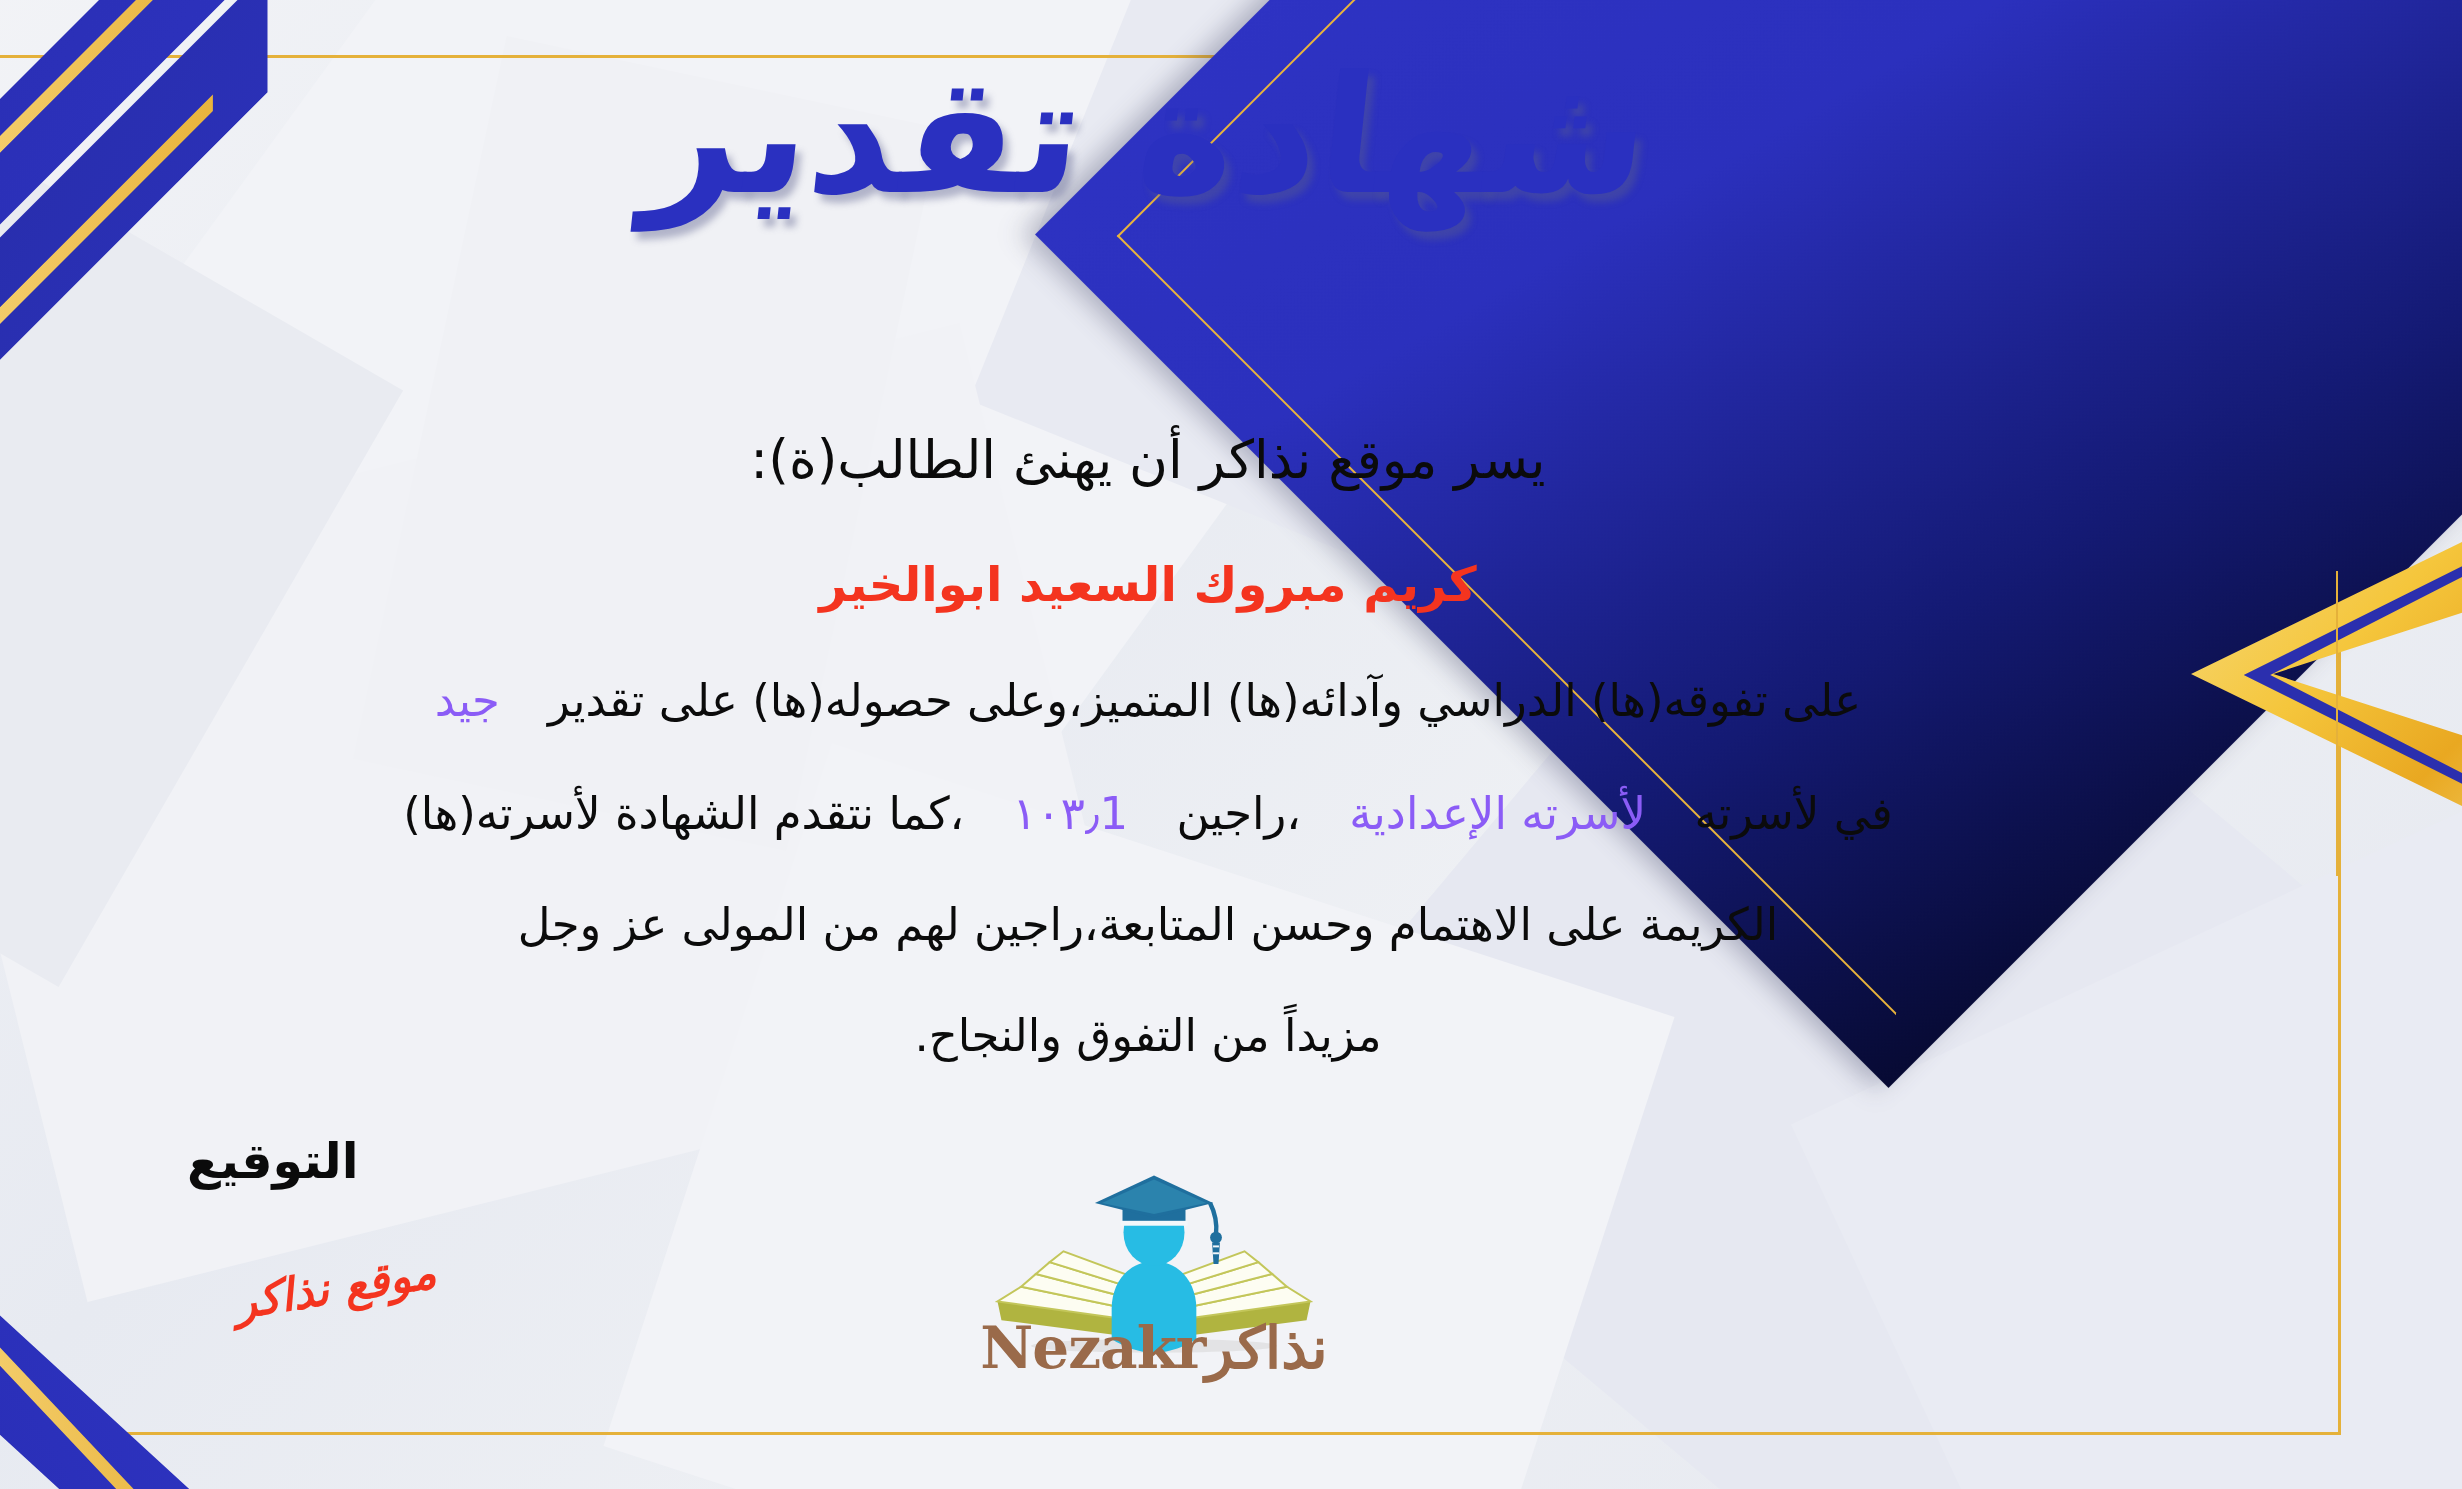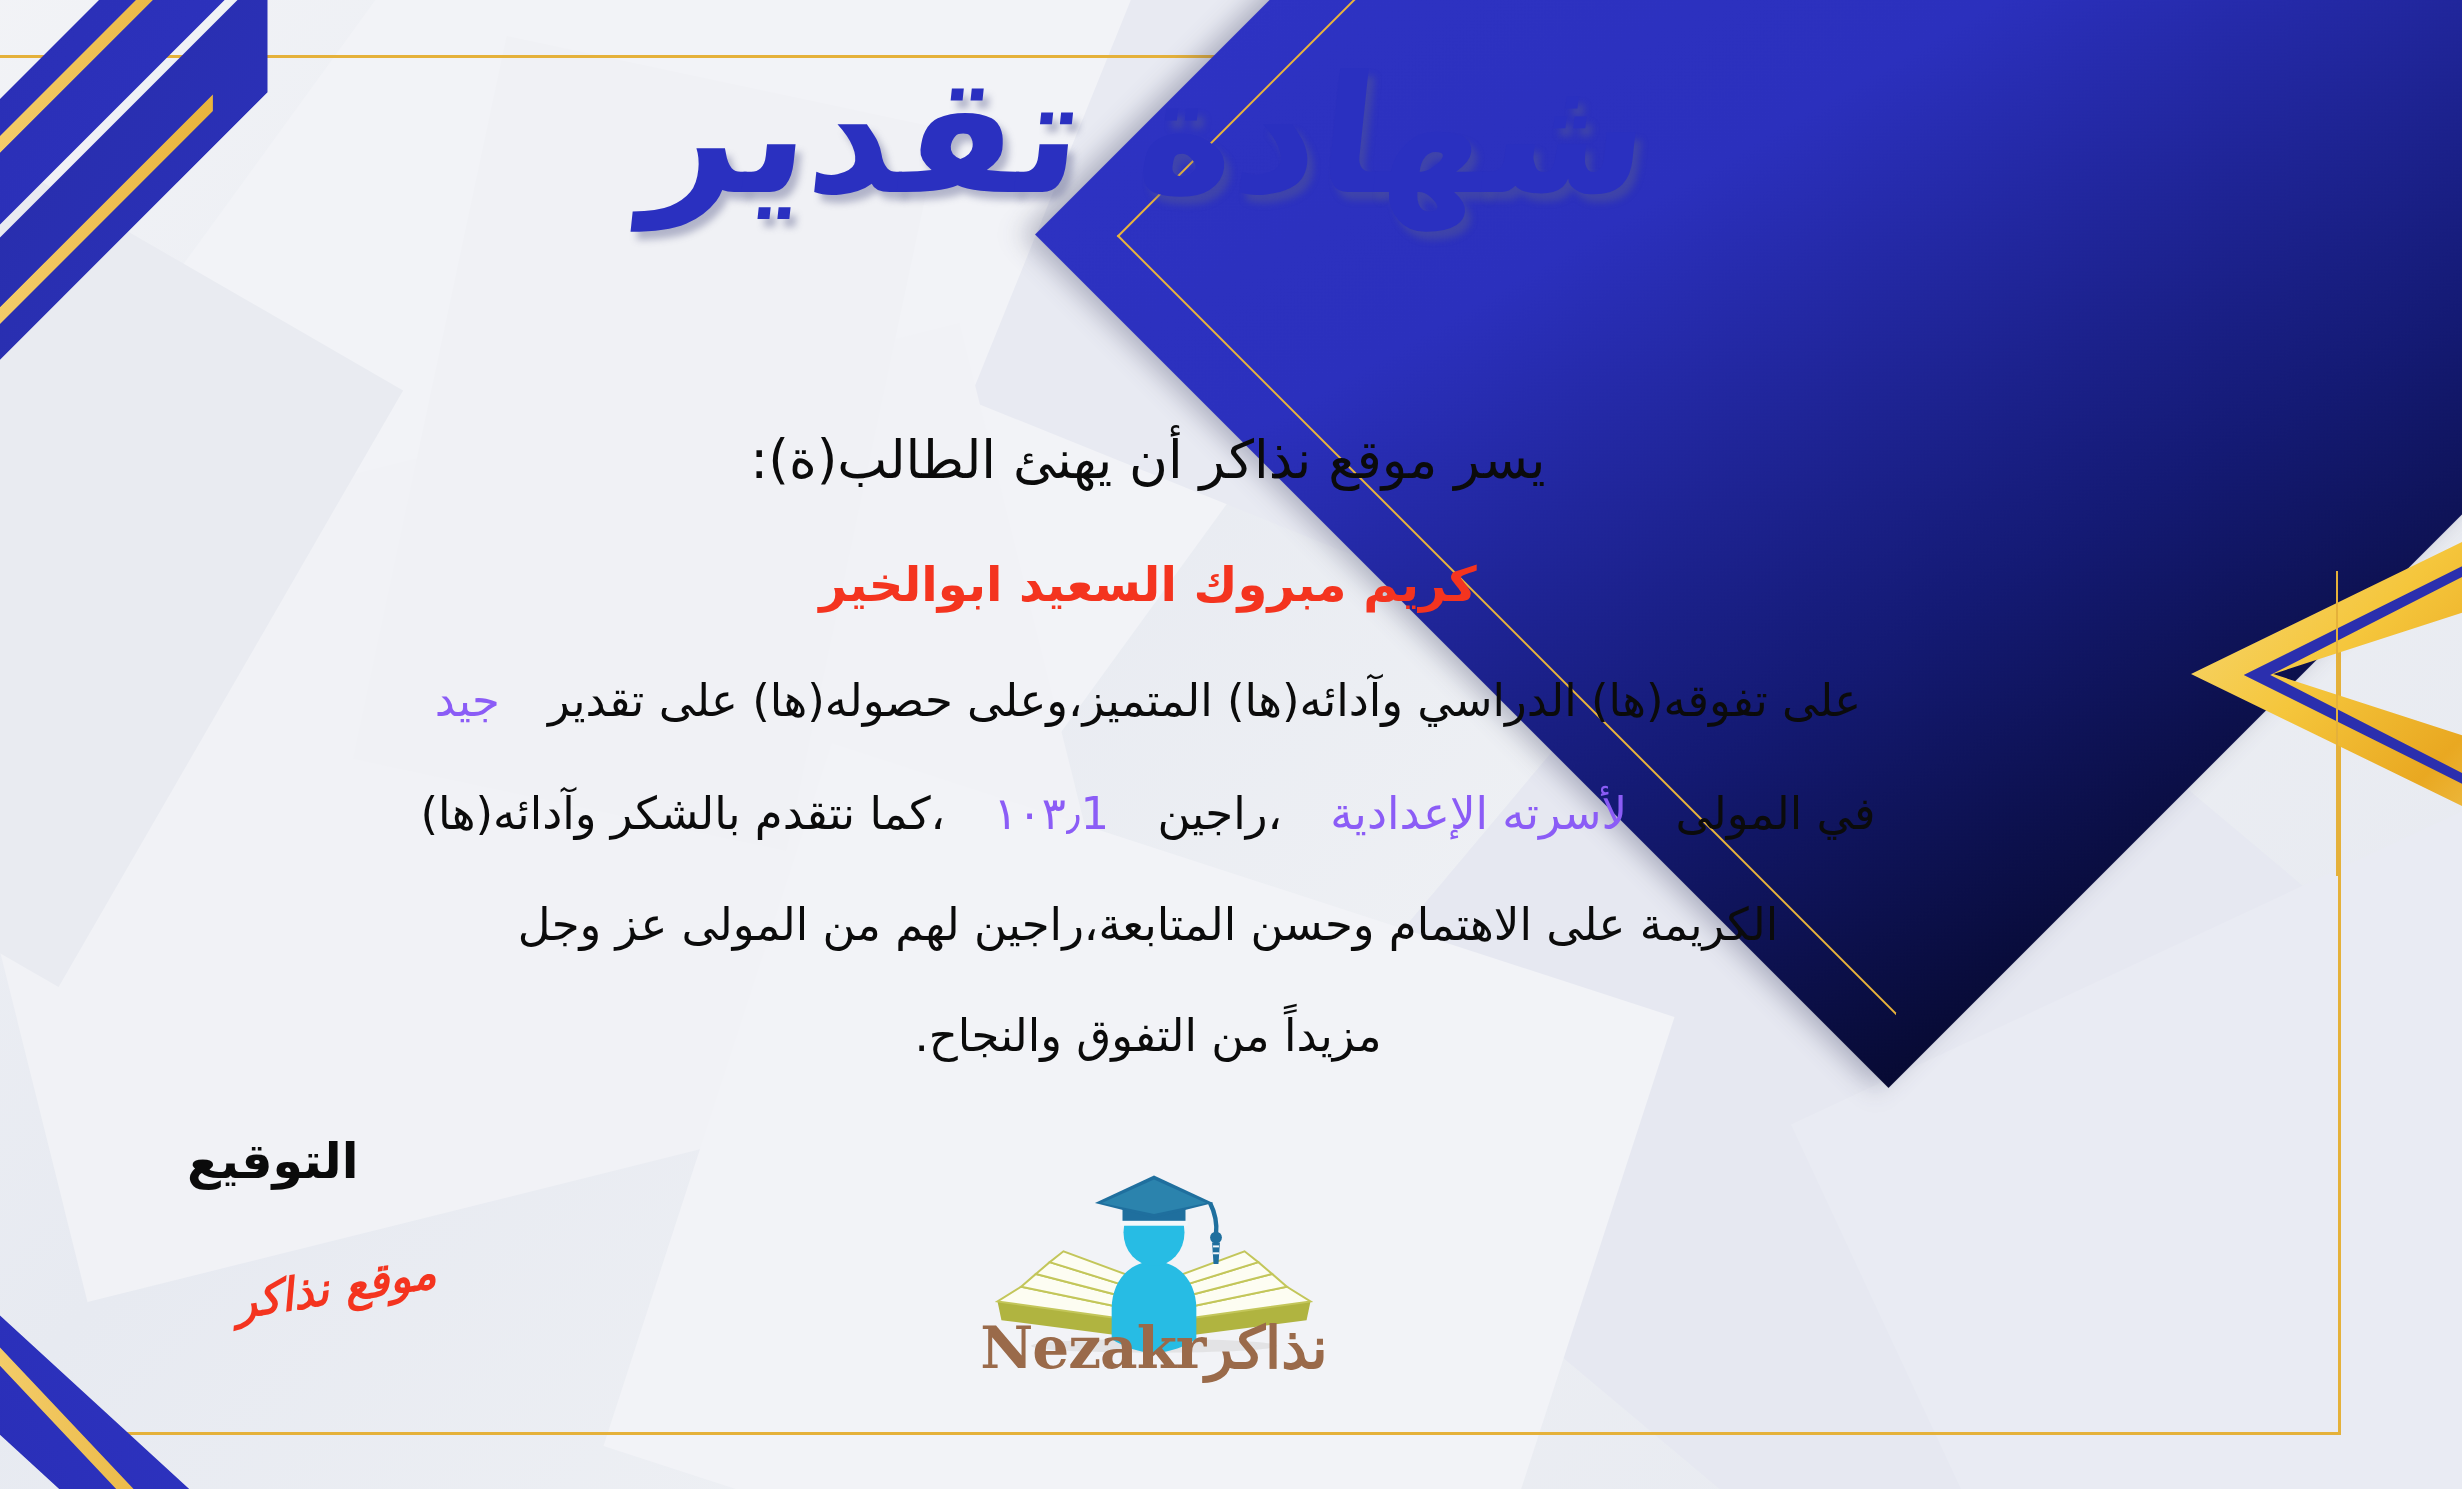--- a/index.html
+++ b/index.html
@@ -211,25 +211,25 @@
     <div class="line l-greeting">يسر موقع نذاكر أن يهنئ الطالب(ة):</div>
 
     <div class="line l-name">كريم مبروك السعيد ابوالخير</div>
 
     <div class="line l-body1">
       <span>على تفوقه(ها) الدراسي وآدائه(ها) المتميز،وعلى حصوله(ها) على تقدير</span>
       <span class="red gap-r">جيد</span>
     </div>
 
     <div class="line l-body2">
-      <span>في المولى</span>
+      <span>في لأسرته</span>
       <span class="red gap-r gap-l">لأسرته الإعدادية</span>
       <span>،راجين</span>
       <span class="red gap-r gap-l">١٠٣٫1</span>
-      <span>،كما نتقدم بالشكر وآدائه(ها)</span>
+      <span>،كما نتقدم الشهادة لأسرته(ها)</span>
     </div>
 
     <div class="line l-body3">الكريمة على الاهتمام وحسن المتابعة،راجين لهم من المولى عز وجل</div>
 
     <div class="line l-body4">مزيداً من التفوق والنجاح.</div>
 
     <div class="sig-label">التوقيع</div>
 
     <div class="sig-mark">موقع نذاكر</div>
 

